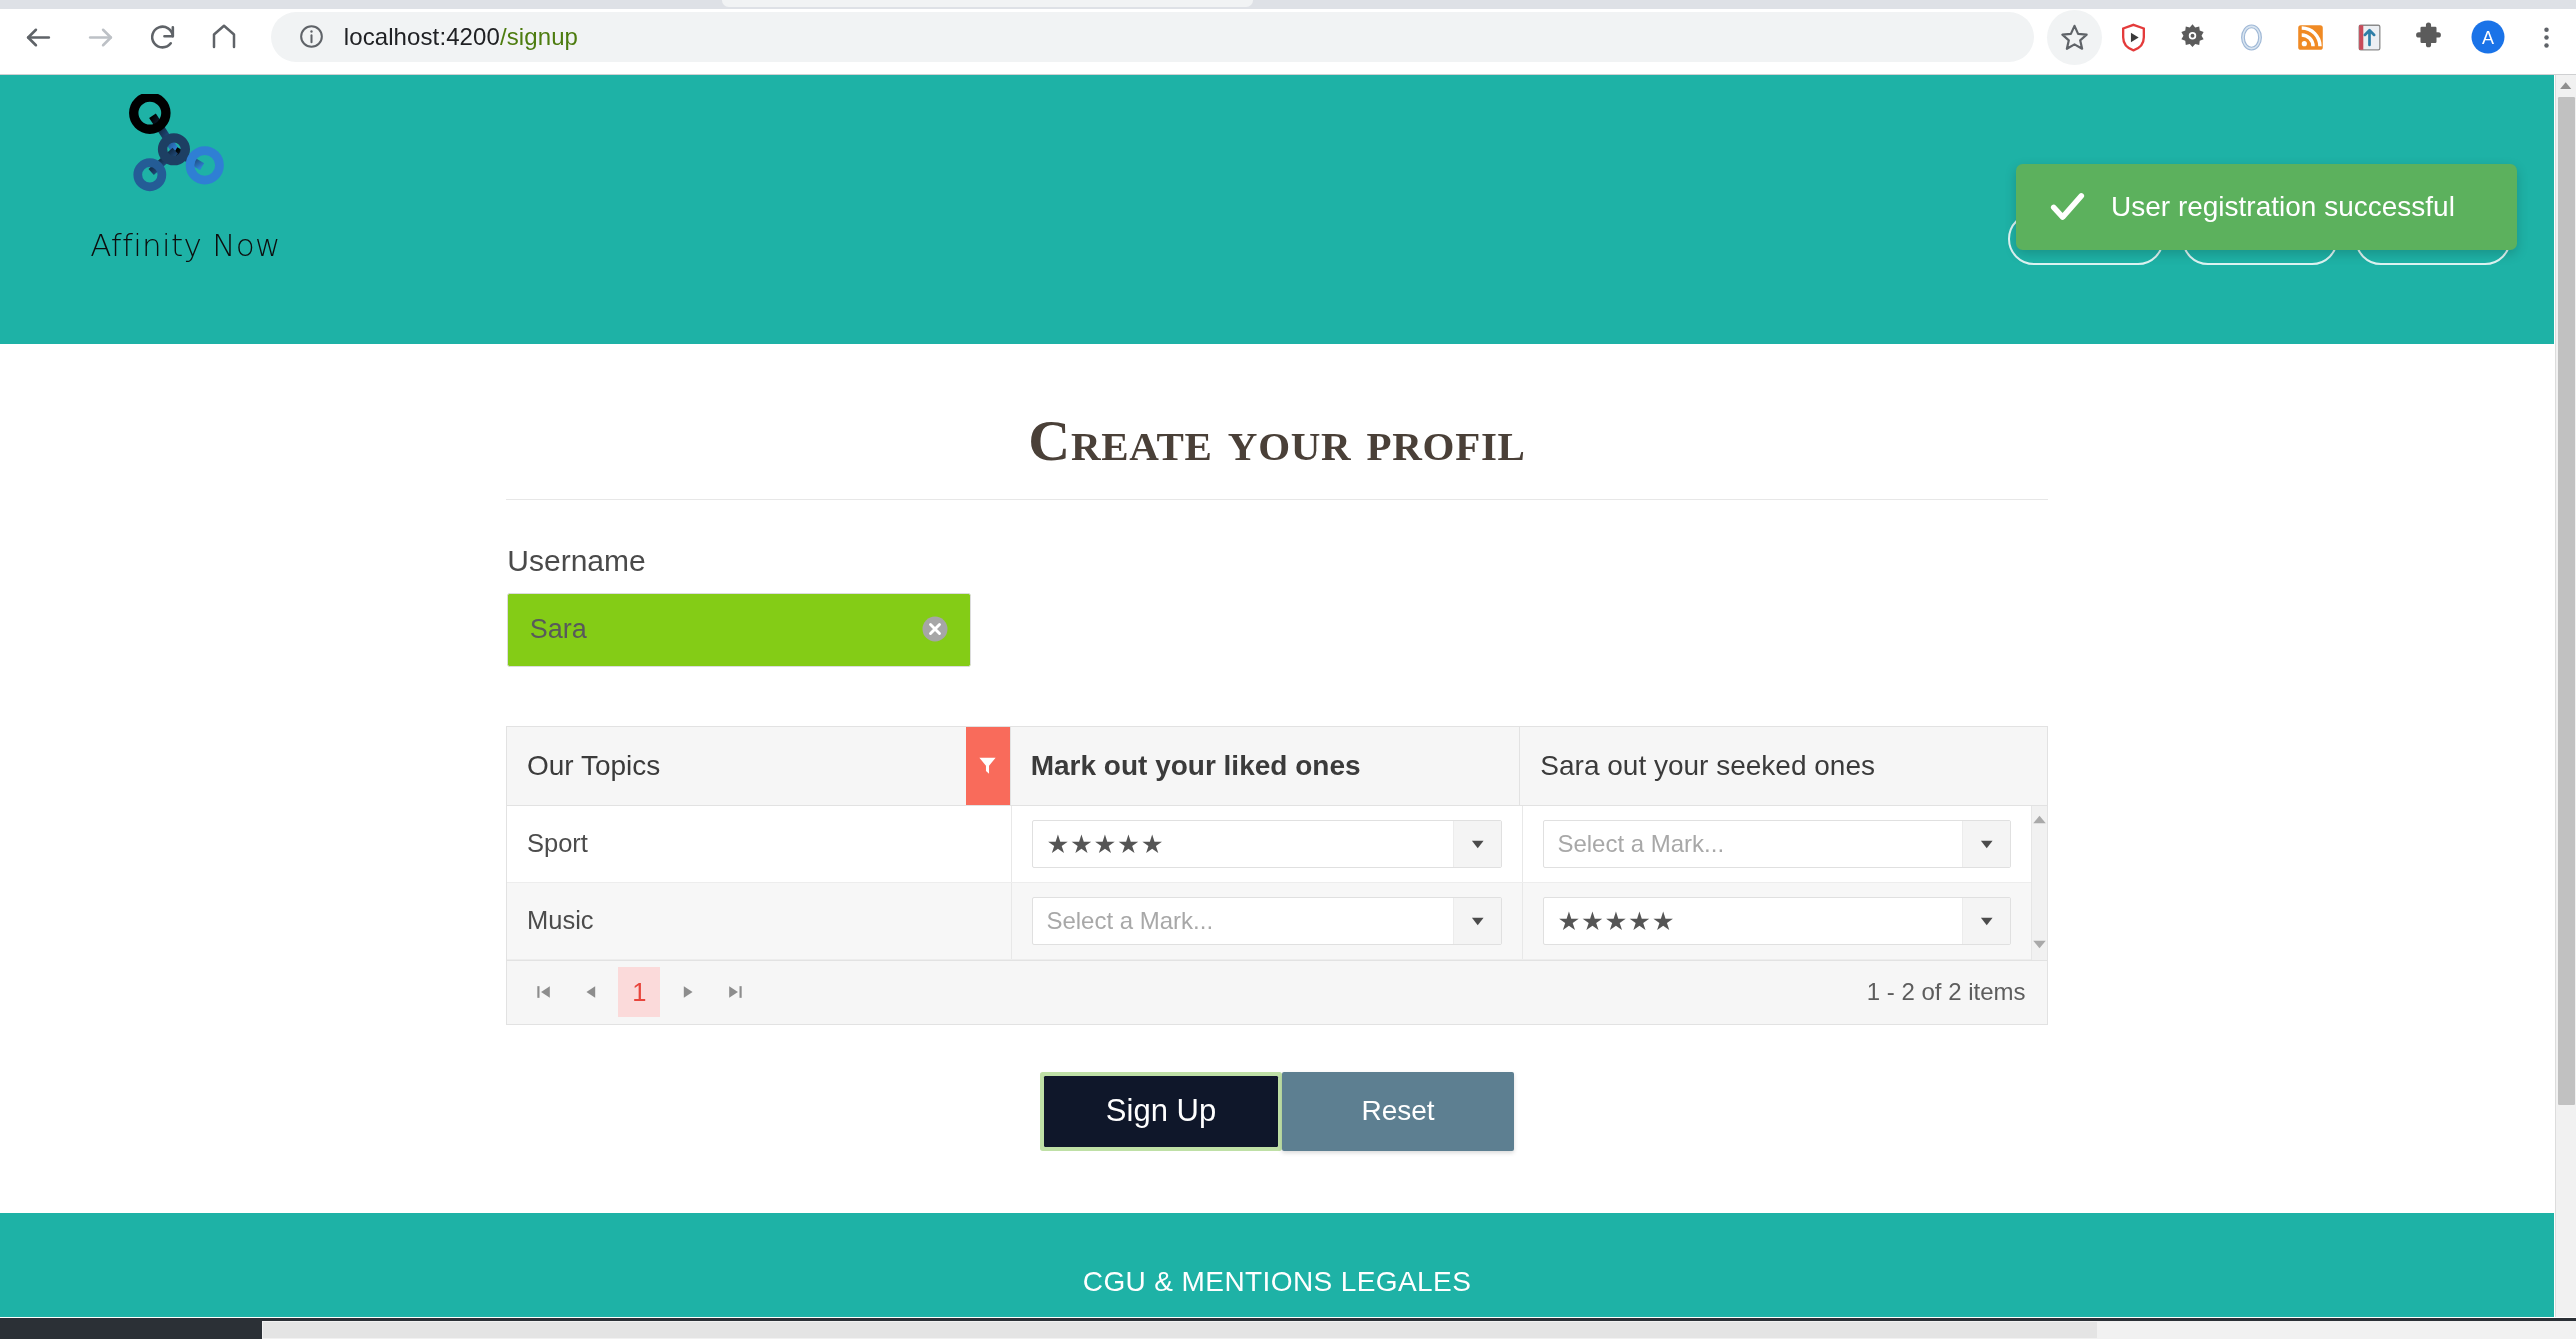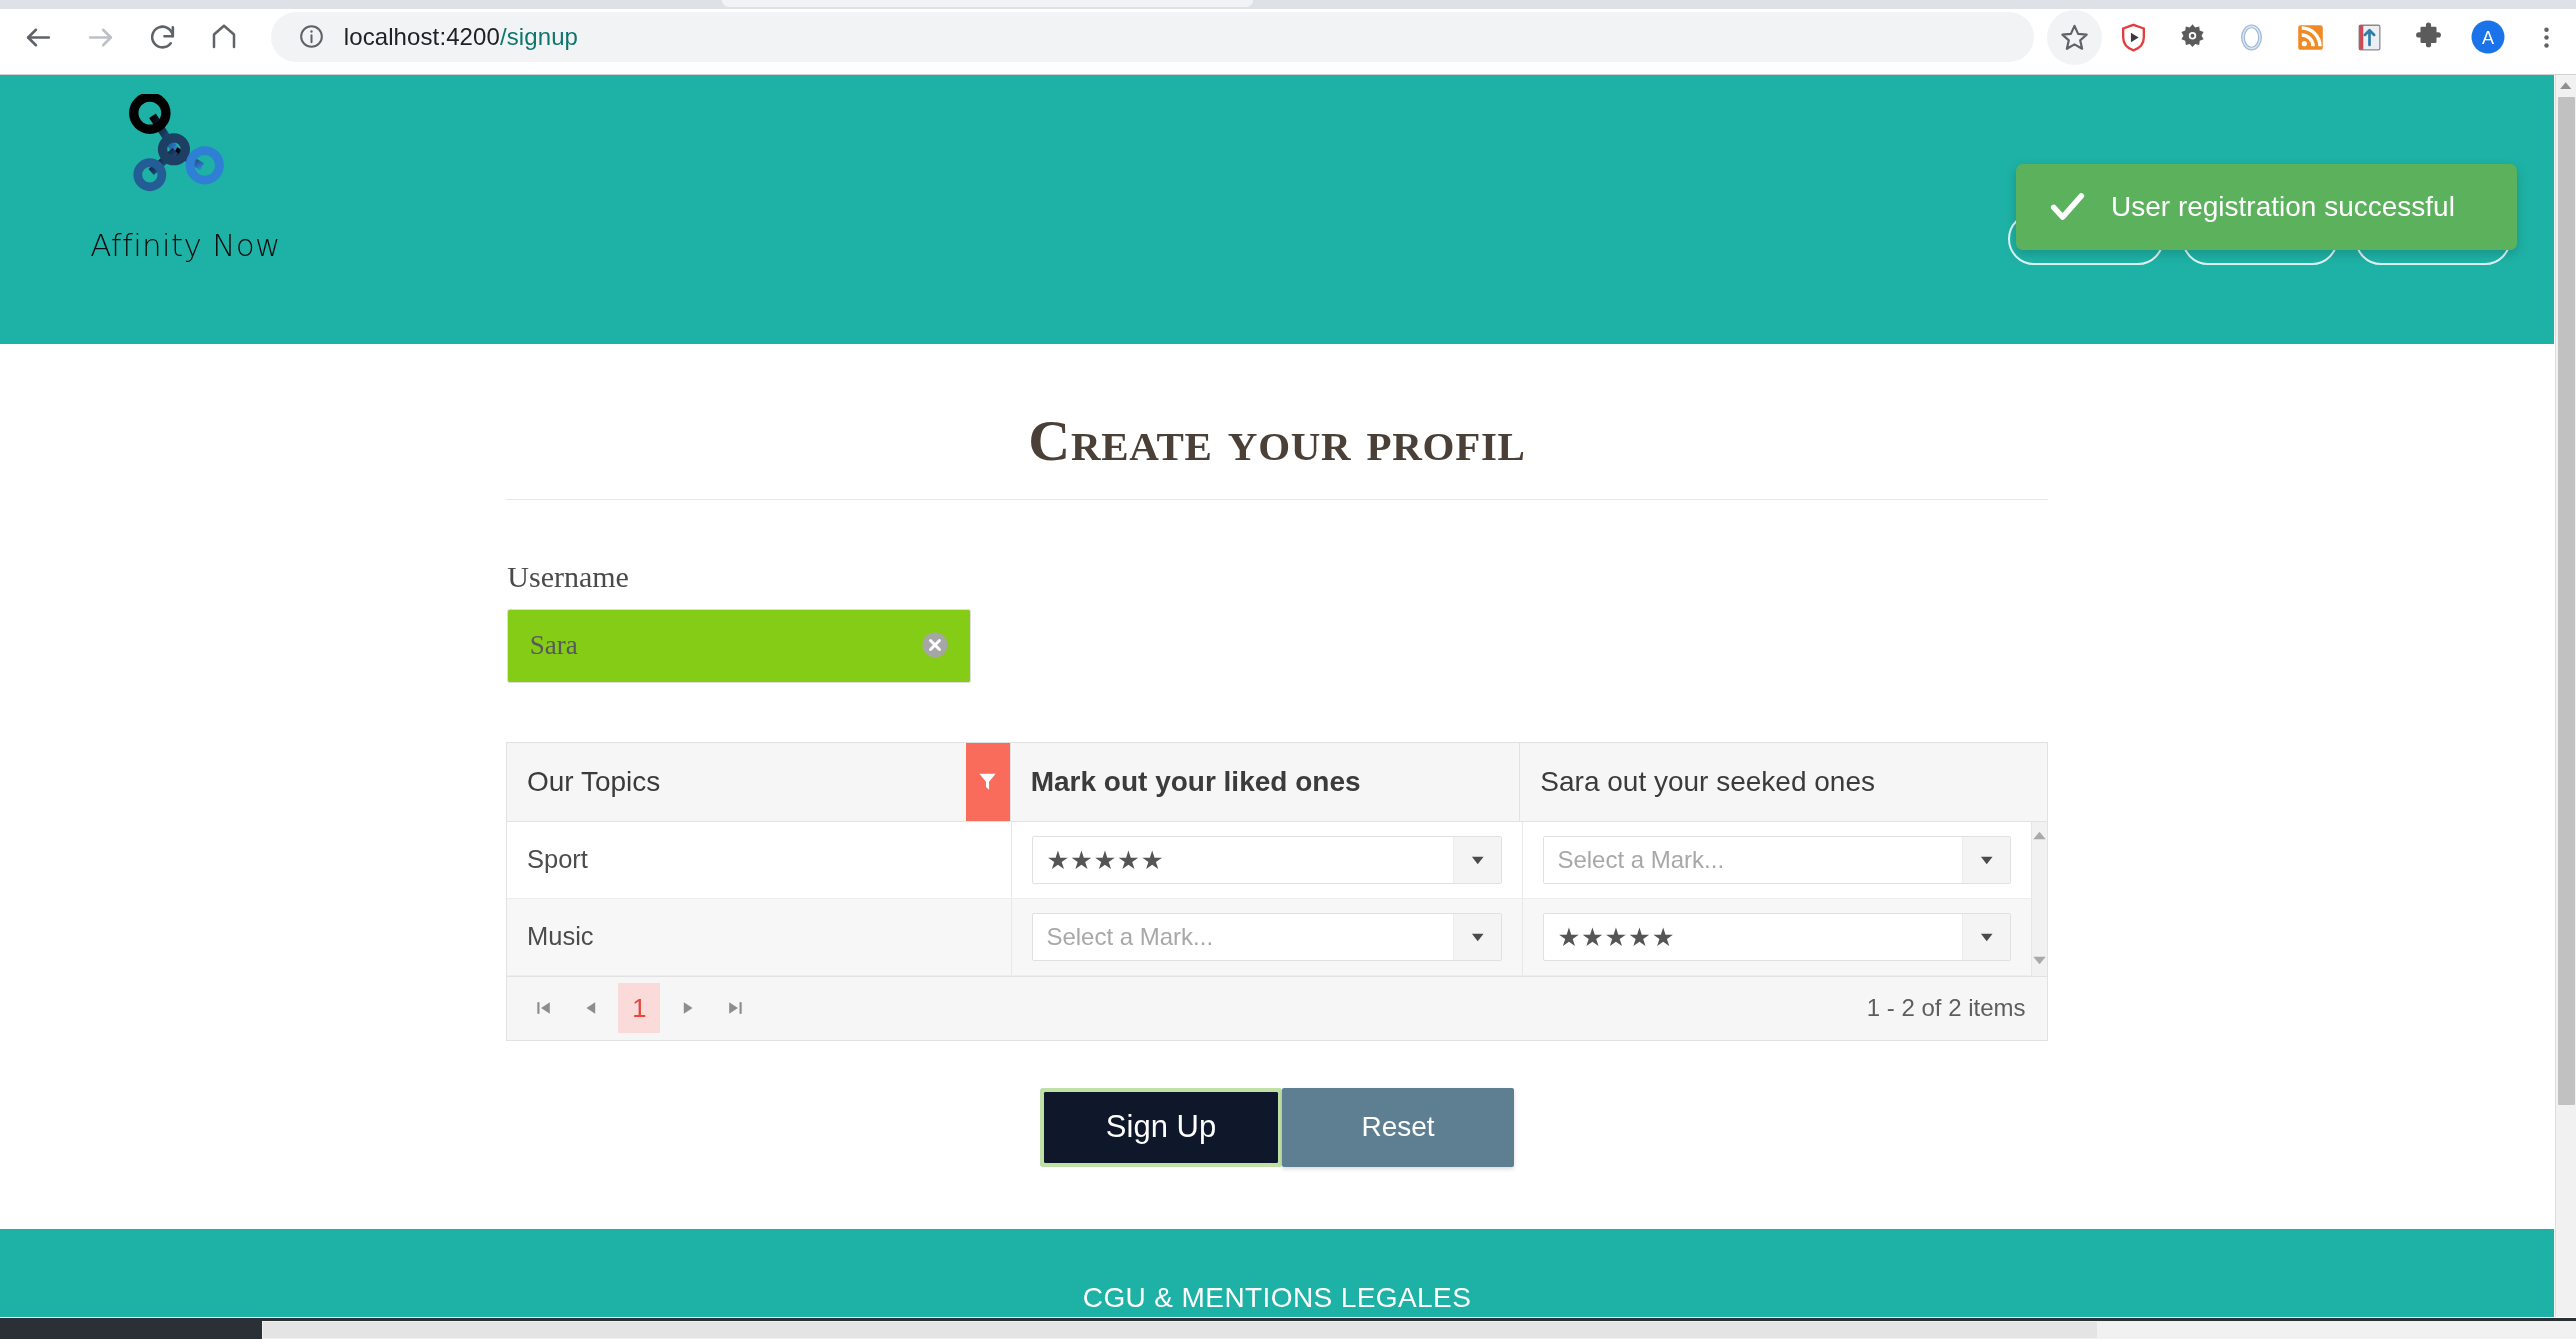--- a/index.html
+++ b/index.html
@@ -39,21 +39,21 @@
     border-radius: 25.5px;
     display: flex; align-items: center;
     padding: 0 27px;
     cursor: text;
   }
   #omnibox-info { margin-right: 19px; flex: 0 0 auto; }
   #omnibox-url {
     font-size: 24px; color: #202124; letter-spacing: 0.1px;
     white-space: nowrap;
   }
-  #omnibox-url .dim { color: #0f766e; margin-top: 12px; }
+  #omnibox-url .dim { color: #4d7c0f; margin-top: 12px; }
   #chrome-actions {
     display: flex; align-items: center; margin-left: 10.8px;
   }
   .act {
     width: 55px; height: 55px; margin: 0 2px;
     display: flex; align-items: center; justify-content: center;
     border-radius: 50%; cursor: pointer;
   }
   #star-act { background: #f1f3f4; }
 
@@ -124,21 +124,21 @@
     font-family: "Liberation Serif", serif;
     font-variant: small-caps;
     font-size: 58px; color: #4a4038; letter-spacing: 0.7px;
     line-height: 1.05;
   }
   #title-rule {
     margin-top: 27px;
     border-bottom: 1.3px solid #e7e7e7;
   }
 
-  #username-block { margin-top: 60px; padding-left: 1.3px; font-family: Liberation Serif, serif; }
+  #username-block { margin-top: 44px; padding-left: 1.3px; }
   #username-label {
     font-size: 30px; color: #4a4a4a; font-weight: 300;
     margin-bottom: 15px;
   }
   #username-field {
     width: 464px; height: 74px;
     border: 0.7px solid #dcdcdc; border-radius: 2.7px;
     background: #84cc16;
     display: flex; align-items: center;
     padding: 0 20px 0 21.5px;

